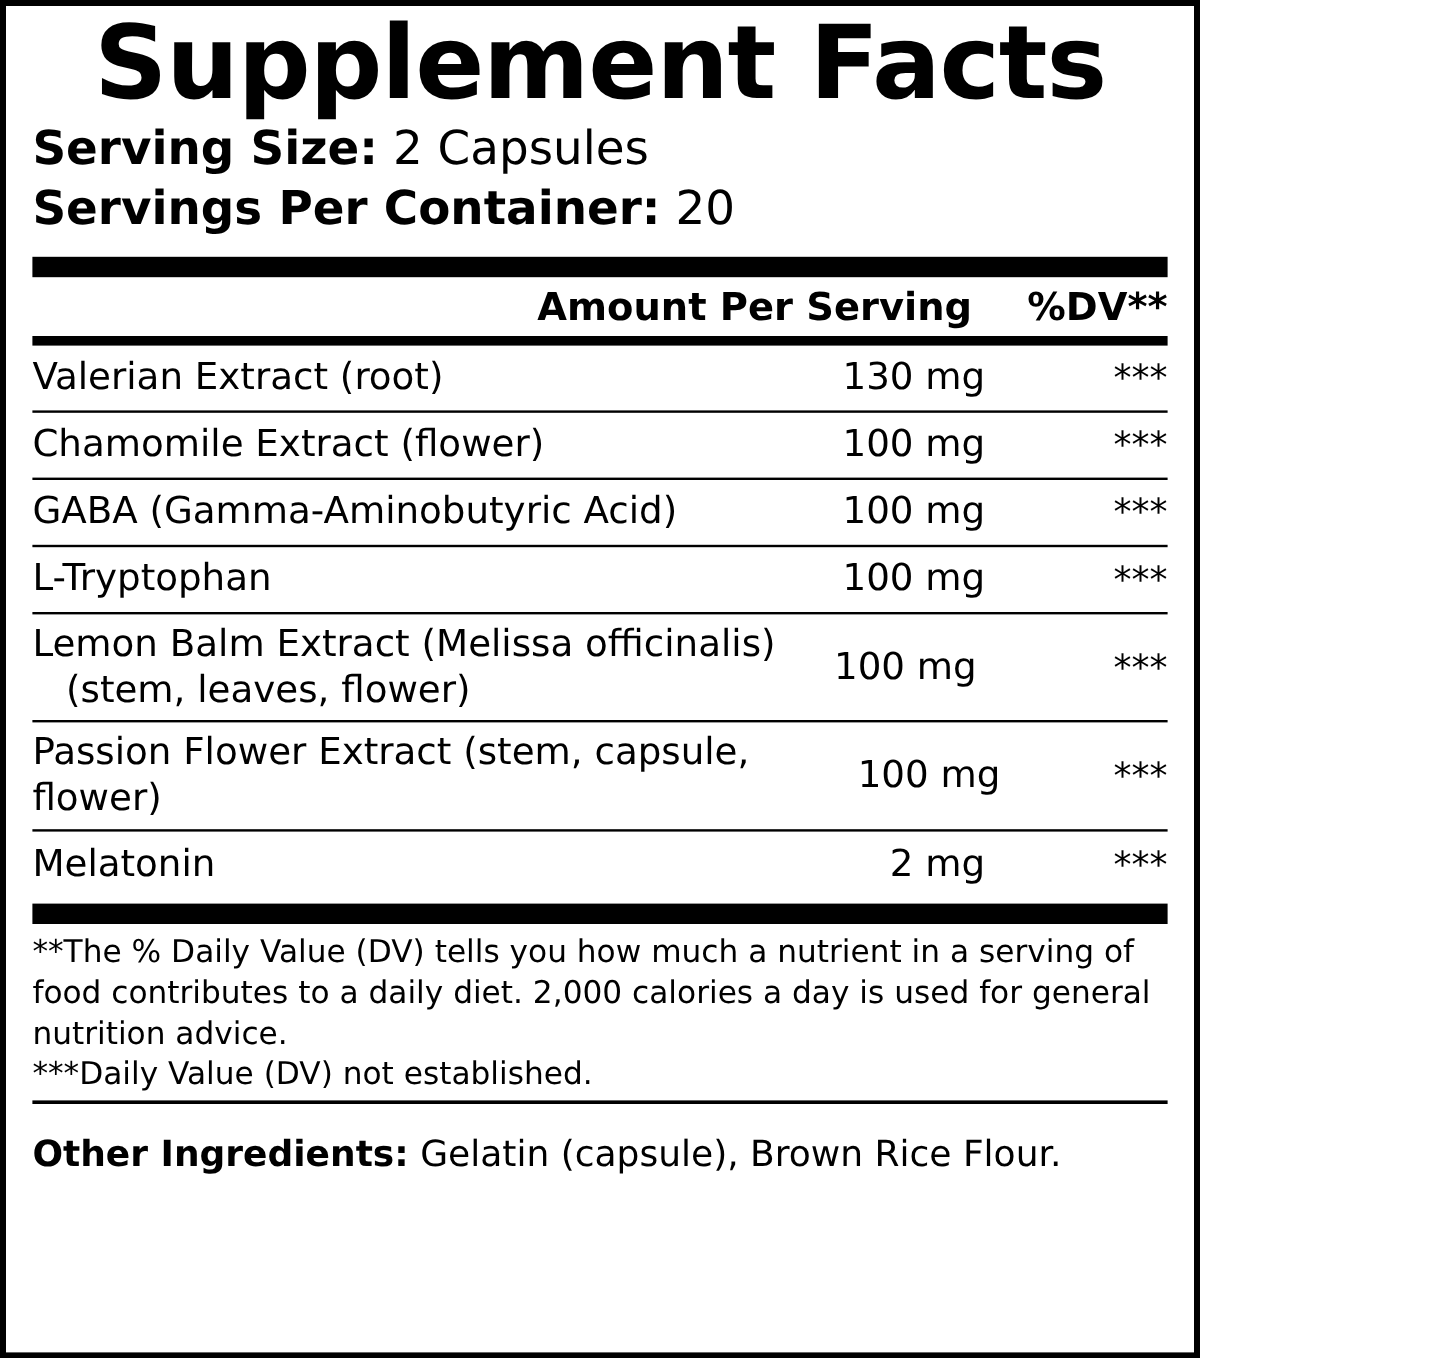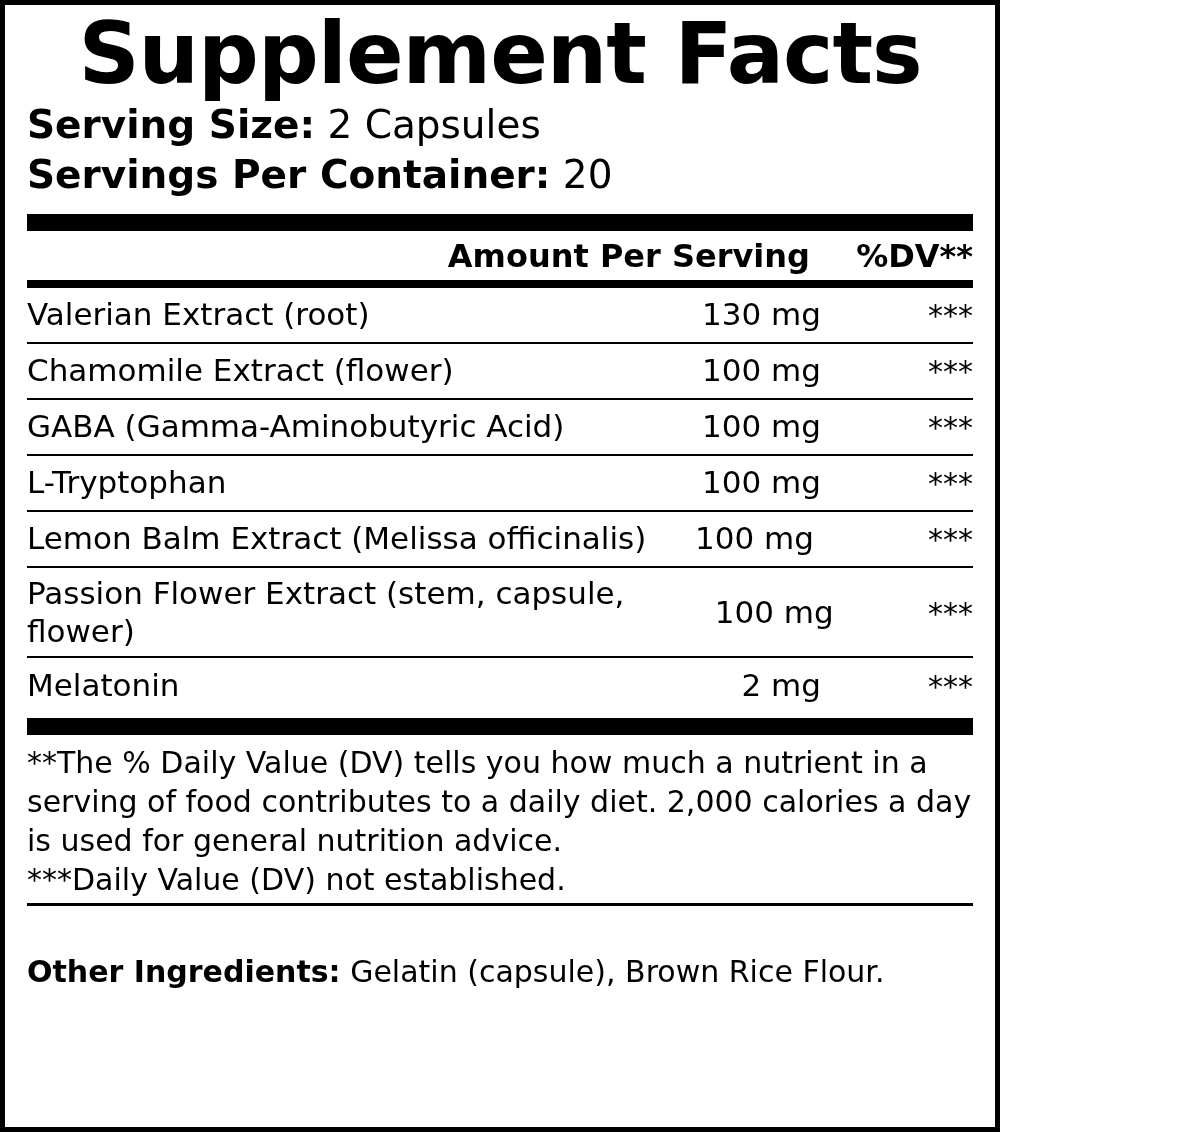--- a/index.html
+++ b/index.html
@@ -105,32 +105,31 @@
     font-size: 30px;
     line-height: 1.0;
     padding-top: 2px;
   }
   .row.wide-name .amt {
     width: 150px;
     text-align: left;
     padding-left: 24px;
   }
   .footnotes {
-    font-size: 30px;
+    font-size: 26px;
     line-height: 1.3;
     padding: 8px 0 4px 0;
   }
   .footnotes p {
     margin: 0;
   }
   .other {
     font-size: 30px;
     line-height: 1.25;
-    padding-top: 0;
-    margin-top: 47px;
+    padding-top: 24px;
   }
   .other .lbl { font-weight: bold; }
   .spacer { flex: 1 1 auto; }
 </style>
 </head>
 <body>
 
 <div class="panel">
 
   <div class="title">Supplement Facts</div>
@@ -177,20 +176,21 @@
   <div class="row">
     <span class="name">L-Tryptophan</span>
     <span class="amt">100 mg</span>
     <span class="dv">***</span>
   </div>
   <div class="rule-hair"></div>
 
   <div class="row wide-name">
     <span class="name">
       <span>Lemon Balm Extract (Melissa officinalis)</span>
+      <span class="cont">(stem, leaves, flower)</span>
     </span>
     <span class="amt">100 mg</span>
     <span class="dv">***</span>
   </div>
   <div class="rule-hair"></div>
 
   <div class="row wide-name">
     <span class="name">Passion Flower Extract (stem, capsule, flower)</span>
     <span class="amt">100 mg</span>
     <span class="dv">***</span>

